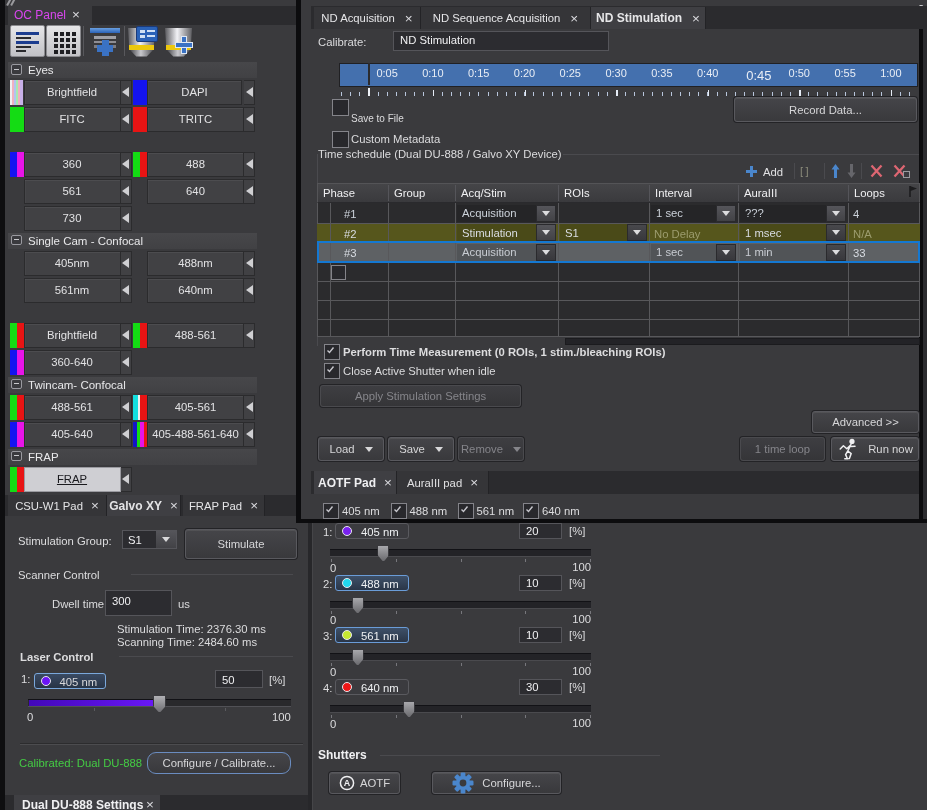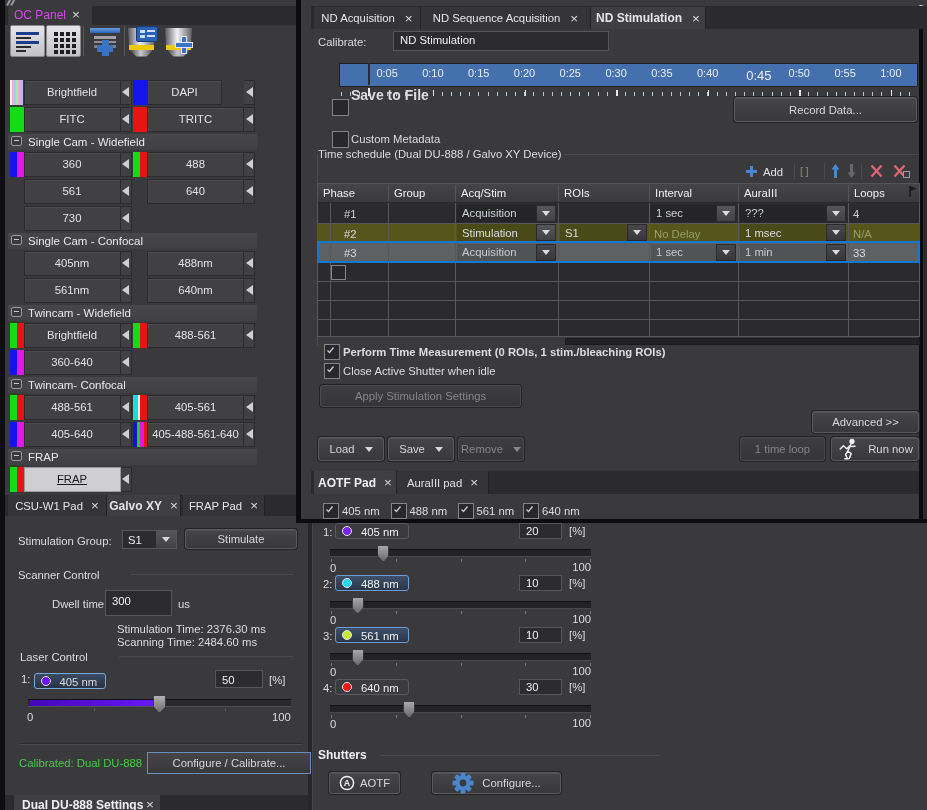--- a/index.html
+++ b/index.html
@@ -92,60 +92,60 @@
         <div class="abs" style="left:10px;top:8px;width:8px;height:2px;background:#cfe0f4"></div>
       </div>
     </div>
 <div class="abs" style="left:165px;top:28px;width:32px;height:29px">
       <div class="abs" style="left:0;top:0;width:27px;height:17px;background:linear-gradient(90deg,#5a5a5e,#f2f2f6 45%,#5e5e62);clip-path:polygon(0 0,100% 0,96% 100%,4% 100%)"></div>
       <div class="abs" style="left:1px;top:17px;width:25px;height:4.5px;background:#ecc80e"></div>
       <div class="abs" style="left:1.5px;top:21.5px;width:24px;height:7px;background:linear-gradient(90deg,#46464a,#c8c8cc 45%,#4a4a4e);clip-path:polygon(0 0,100% 0,72% 100%,28% 100%)"></div>
       <div class="abs" style="left:16px;top:8px;width:6px;height:18px;background:#3a72c4;border:1px solid #dfe8f4"></div>
       <div class="abs" style="left:10px;top:14px;width:18px;height:6px;background:#3a72c4;border:1px solid #dfe8f4"></div>
     </div>
+<div class="abs" style="left:8px;top:62px;width:249px;height:16px;background:linear-gradient(#47474a,#414144)">
+      <div class="abs" style="left:3px;top:2px;width:11px;height:11px">
+        <div class="abs" style="left:0;top:0;width:10.5px;height:10.5px;border:1px solid #9a9aa0;border-radius:2px;background:#3a3a3e">
+          <div class="abs" style="left:1.5px;top:3.8px;width:5.5px;height:1.2px;background:#c8c8cc"></div>
+        </div>
+      </div>
+      <div class="abs lbl" style="left:20px;top:1px;height:14px;font-size:11.5px;color:#e8e8ea">Eyes</div>
+    </div>
 <div class="abs" style="left:10px;top:79.5px;width:13px;height:25.5px">
       <div class="abs" style="left:0px;top:0;width:2px;height:25.5px;background:#f0f0f0"></div>
       <div class="abs" style="left:2px;top:0;width:2px;height:25.5px;background:#f0b0c0"></div>
       <div class="abs" style="left:4px;top:0;width:2px;height:25.5px;background:#b0c4f0"></div>
       <div class="abs" style="left:6px;top:0;width:2px;height:25.5px;background:#a8e8b0"></div>
       <div class="abs" style="left:8px;top:0;width:2px;height:25.5px;background:#f0b0c0"></div>
       <div class="abs" style="left:10px;top:0;width:3px;height:25.5px;background:#c8b0e8"></div>
     </div>
 <div class="abs chbtn" style="left:23.5px;top:79.5px;width:97px;height:25.5px">Brightfield</div>
 <div class="abs" style="left:120.5px;top:79.5px;width:11px;height:25.5px;background:#414144;border:1px solid #2b2b2d;border-left:none;display:flex;align-items:center;justify-content:center">
       <div class="tri-l"></div>
     </div>
 <div class="abs" style="left:133px;top:79.5px;width:14px;height:25.5px">
       <div class="abs" style="left:0px;top:0;width:14px;height:25.5px;background:#1414ee"></div>
     </div>
-<div class="abs chbtn" style="left:147px;top:79.5px;width:75px;height:25.5px">DAPI</div>
+<div class="abs chbtn" style="left:147px;top:79.5px;width:95px;height:25.5px">DAPI</div>
 <div class="abs" style="left:244px;top:79.5px;width:11px;height:25.5px;background:#414144;border:1px solid #2b2b2d;border-left:none;display:flex;align-items:center;justify-content:center">
       <div class="tri-l"></div>
     </div>
 <div class="abs" style="left:10px;top:106.5px;width:14px;height:25.5px">
       <div class="abs" style="left:0px;top:0;width:14px;height:25.5px;background:#14dc14"></div>
     </div>
 <div class="abs chbtn" style="left:23.5px;top:106.5px;width:97px;height:25.5px">FITC</div>
 <div class="abs" style="left:120.5px;top:106.5px;width:11px;height:25.5px;background:#414144;border:1px solid #2b2b2d;border-left:none;display:flex;align-items:center;justify-content:center">
       <div class="tri-l"></div>
     </div>
 <div class="abs" style="left:133px;top:106.5px;width:14px;height:25.5px">
       <div class="abs" style="left:0px;top:0;width:14px;height:25.5px;background:#e81414"></div>
     </div>
 <div class="abs chbtn" style="left:147px;top:106.5px;width:97px;height:25.5px">TRITC</div>
 <div class="abs" style="left:244px;top:106.5px;width:11px;height:25.5px;background:#414144;border:1px solid #2b2b2d;border-left:none;display:flex;align-items:center;justify-content:center">
       <div class="tri-l"></div>
-    </div>
-<div class="abs" style="left:8px;top:133.5px;width:249px;height:16px;background:linear-gradient(#47474a,#414144)">
-      <div class="abs" style="left:3px;top:2px;width:11px;height:11px">
-        <div class="abs" style="left:0;top:0;width:10.5px;height:10.5px;border:1px solid #9a9aa0;border-radius:2px;background:#3a3a3e">
-          <div class="abs" style="left:1.5px;top:3.8px;width:5.5px;height:1.2px;background:#c8c8cc"></div>
-        </div>
-      </div>
-      <div class="abs lbl" style="left:20px;top:1px;height:14px;font-size:11.5px;color:#e8e8ea">Single Cam - Widefield</div>
     </div>
 <div class="abs" style="left:10px;top:151.5px;width:14px;height:25.5px">
       <div class="abs" style="left:0px;top:0;width:7px;height:25.5px;background:#1414f0"></div>
       <div class="abs" style="left:7px;top:0;width:7px;height:25.5px;background:#e814e8"></div>
     </div>
 <div class="abs chbtn" style="left:23.5px;top:151.5px;width:97px;height:25.5px">360</div>
 <div class="abs" style="left:120.5px;top:151.5px;width:11px;height:25.5px;background:#414144;border:1px solid #2b2b2d;border-left:none;display:flex;align-items:center;justify-content:center">
       <div class="tri-l"></div>
     </div>
 <div class="abs" style="left:133px;top:151.5px;width:14px;height:25.5px">
@@ -184,28 +184,20 @@
 <div class="abs" style="left:244px;top:250.5px;width:11px;height:25.5px;background:#414144;border:1px solid #2b2b2d;border-left:none;display:flex;align-items:center;justify-content:center">
       <div class="tri-l"></div>
     </div>
 <div class="abs chbtn" style="left:23.5px;top:277.5px;width:97px;height:25.5px">561nm</div>
 <div class="abs" style="left:120.5px;top:277.5px;width:11px;height:25.5px;background:#414144;border:1px solid #2b2b2d;border-left:none;display:flex;align-items:center;justify-content:center">
       <div class="tri-l"></div>
     </div>
 <div class="abs chbtn" style="left:147px;top:277.5px;width:97px;height:25.5px">640nm</div>
 <div class="abs" style="left:244px;top:277.5px;width:11px;height:25.5px;background:#414144;border:1px solid #2b2b2d;border-left:none;display:flex;align-items:center;justify-content:center">
       <div class="tri-l"></div>
-    </div>
-<div class="abs" style="left:8px;top:304.5px;width:249px;height:16px;background:linear-gradient(#47474a,#414144)">
-      <div class="abs" style="left:3px;top:2px;width:11px;height:11px">
-        <div class="abs" style="left:0;top:0;width:10.5px;height:10.5px;border:1px solid #9a9aa0;border-radius:2px;background:#3a3a3e">
-          <div class="abs" style="left:1.5px;top:3.8px;width:5.5px;height:1.2px;background:#c8c8cc"></div>
-        </div>
-      </div>
-      <div class="abs lbl" style="left:20px;top:1px;height:14px;font-size:11.5px;color:#e8e8ea">Twincam - Widefield</div>
     </div>
 <div class="abs" style="left:10px;top:322.5px;width:14px;height:25.5px">
       <div class="abs" style="left:0px;top:0;width:7px;height:25.5px;background:#14dc14"></div>
       <div class="abs" style="left:7px;top:0;width:7px;height:25.5px;background:#e81414"></div>
     </div>
 <div class="abs chbtn" style="left:23.5px;top:322.5px;width:97px;height:25.5px">Brightfield</div>
 <div class="abs" style="left:120.5px;top:322.5px;width:11px;height:25.5px;background:#414144;border:1px solid #2b2b2d;border-left:none;display:flex;align-items:center;justify-content:center">
       <div class="tri-l"></div>
     </div>
 <div class="abs" style="left:133px;top:322.5px;width:14px;height:25.5px">
@@ -288,51 +280,51 @@
 <div class="abs" style="left:107px;top:495px;width:74px;height:21px;background:#3f3f43;border-right:1px solid #232326;white-space:nowrap;display:flex;align-items:center;justify-content:center;color:#e4e4e6;font-weight:bold;font-size:12px">Galvo XY<span style="font-weight:normal;margin-left:8px;color:#dcdce0;font-size:13.5px">×</span></div>
 <div class="abs" style="left:183px;top:495px;width:82px;height:21px;background:#353538;border-right:1px solid #232326;white-space:nowrap;display:flex;align-items:center;justify-content:center;color:#e4e4e6;font-weight:normal;font-size:11.3px">FRAP Pad<span style="font-weight:normal;margin-left:8px;color:#dcdce0;font-size:13.5px">×</span></div>
 <div class="abs lbl" style="left:18px;top:534px;height:14px;font-size:11.3px;color:#dcdcde;font-weight:normal">Stimulation Group:</div>
 <div class="abs" style="left:122px;top:530px;width:55px;height:19px">
       <div class="abs ed" style="left:0;top:0;width:55px;height:19px"></div>
       <div class="abs lbl" style="left:6px;top:2px;height:15px;font-size:11.3px;color:#f0f0f2">S1</div>
       <div class="abs" style="left:34px;top:1px;width:20px;height:17px;background:linear-gradient(#55555a,#424246);display:flex;align-items:center;justify-content:center">
         <div class="tri-d"></div>
       </div>
     </div>
-<div class="abs btn" style="left:185px;top:529px;width:112px;height:20px">Stimulate</div>
+<div class="abs btn" style="left:185px;top:529px;width:112px;height:30px">Stimulate</div>
 <div class="abs lbl" style="left:18px;top:568px;height:14px;font-size:11.3px;color:#dcdcde;font-weight:normal">Scanner Control</div>
 <div class="abs hline" style="left:131px;top:574px;width:162px;height:1px"></div>
 <div class="abs lbl" style="left:52px;top:597px;height:14px;font-size:11.3px;color:#dcdcde;font-weight:normal">Dwell time</div>
 <div class="abs ed" style="left:105px;top:590px;width:67px;height:26px"></div>
 <div class="abs lbl" style="left:112px;top:594px;height:14px;font-size:11.3px;color:#f0f0f2;font-weight:normal">300</div>
 <div class="abs lbl" style="left:178px;top:597px;height:14px;font-size:11.3px;color:#dcdcde;font-weight:normal">us</div>
 <div class="abs lbl" style="left:117px;top:622px;height:14px;font-size:11.3px;color:#dcdcde;font-weight:normal">Stimulation Time: 2376.30 ms</div>
 <div class="abs lbl" style="left:117px;top:635px;height:14px;font-size:11.3px;color:#dcdcde;font-weight:normal">Scanning Time: 2484.60 ms</div>
-<div class="abs lbl" style="left:20px;top:650px;height:14px;font-size:11.3px;color:#dcdcde;font-weight:normal">Laser Control</div>
+<div class="abs lbl" style="left:20px;top:650px;height:14px;font-size:11.3px;color:#dcdcde;font-weight:bold">Laser Control</div>
 <div class="abs hline" style="left:119px;top:656px;width:174px;height:1px"></div>
 <div class="abs lbl" style="left:21px;top:672px;height:14px;font-size:11.3px;color:#dcdcde;font-weight:normal">1:</div>
 <div class="abs" style="left:33.5px;top:673px;width:72px;height:16px;background:linear-gradient(#3a4a62,#283446);border:1px solid #7aa8dc;border-radius:3px">
       <div class="abs" style="left:6px;top:2px;width:10px;height:10px;border-radius:50%;background:#6a14f6;border:1.5px solid #e8e8ec"></div>
       <div class="abs lbl" style="left:25px;top:1px;height:13px;font-size:11.3px;color:#d8d8da">405 nm</div>
     </div>
 <div class="abs ed" style="left:215px;top:670px;width:48px;height:18px"></div>
 <div class="abs lbl" style="left:222px;top:673px;height:14px;font-size:11.3px;color:#f0f0f2;font-weight:normal">50</div>
 <div class="abs lbl" style="left:269px;top:673px;height:14px;font-size:11.3px;color:#dcdcde;font-weight:normal">[%]</div>
 <div class="abs" style="left:28px;top:699px;width:263px;height:8px;background:#29292c;border-top:1px solid #121216;border-bottom:1px solid #515156"></div>
 <div class="abs" style="left:29px;top:700px;width:130px;height:6px;background:linear-gradient(90deg,#4208b8,#6a18f8)"></div>
 <div class="abs" style="left:94px;top:708px;width:1px;height:3px;background:#5a5a5e"></div>
 <div class="abs" style="left:160px;top:708px;width:1px;height:3px;background:#5a5a5e"></div>
 <div class="abs" style="left:225px;top:708px;width:1px;height:3px;background:#5a5a5e"></div>
 <div class="abs" style="left:153px;top:695px;width:13px;height:18px;background:linear-gradient(#b0b0b4,#6e6e72);border:1px solid #3a3a3e;clip-path:polygon(8% 0,92% 0,100% 8%,100% 60%,50% 100%,0 60%,0 8%)"></div>
 <div class="abs lbl" style="left:27px;top:710px;height:14px;font-size:11.3px;color:#dcdcde;font-weight:normal">0</div>
 <div class="abs lbl" style="left:272px;top:710px;height:14px;font-size:11.3px;color:#dcdcde;font-weight:normal">100</div>
 <div class="abs" style="left:20px;top:743px;width:283px;height:1px;background:#2c2c2e"></div>
 <div class="abs" style="left:20px;top:744px;width:283px;height:1px;background:#4c4c4f"></div>
 <div class="abs lbl" style="left:19px;top:756px;height:14px;font-size:11.3px;color:#44cc44;font-weight:normal">Calibrated: Dual DU-888</div>
-<div class="abs" style="left:147px;top:752px;width:164px;height:22px;background:linear-gradient(#454549,#39393c);border:1px solid #6a8cc0;border-radius:0;display:flex;align-items:center;justify-content:center;color:#d6d6d8;font-size:11.3px">Configure / Calibrate...</div>
+<div class="abs" style="left:147px;top:752px;width:144px;height:22px;background:linear-gradient(#454549,#39393c);border:1px solid #6a8cc0;border-radius:9px;display:flex;align-items:center;justify-content:center;color:#d6d6d8;font-size:11.3px">Configure / Calibrate...</div>
 <div class="abs" style="left:5px;top:795px;width:303px;height:15px;background:#2b2b2e"></div>
 <div class="abs" style="left:14px;top:795px;width:146px;height:15px;background:#3f3f43">
       <div class="abs lbl" style="left:8px;top:3px;height:14px;font-size:12px;font-weight:bold;color:#f0f0f2">Dual DU-888 Settings</div>
       <div class="abs lbl" style="left:132px;top:2px;height:14px;font-size:13.5px;color:#dcdce0">×</div>
     </div>
 <div class="abs" style="left:311px;top:6px;width:616px;height:23px;background:#2b2b2e"></div>
 <div class="abs" style="left:314px;top:7px;width:107px;height:22px;background:#353538;border-right:1px solid #232326;white-space:nowrap;display:flex;align-items:center;justify-content:center;color:#e6e6e8;font-weight:normal;font-size:11.3px">ND Acquisition<span style="font-weight:normal;margin-left:10px;color:#dcdce0;font-size:13.5px">×</span></div>
 <div class="abs" style="left:421px;top:7px;width:170px;height:22px;background:#353538;border-right:1px solid #232326;white-space:nowrap;display:flex;align-items:center;justify-content:center;color:#e6e6e8;font-weight:normal;font-size:11.3px">ND Sequence Acquisition<span style="font-weight:normal;margin-left:10px;color:#dcdce0;font-size:13.5px">×</span></div>
 <div class="abs" style="left:591px;top:7px;width:115px;height:22px;background:#3f3f43;border-right:1px solid #232326;white-space:nowrap;display:flex;align-items:center;justify-content:center;color:#e6e6e8;font-weight:bold;font-size:12px">ND Stimulation<span style="font-weight:normal;margin-left:10px;color:#dcdce0;font-size:13.5px">×</span></div>
 <div class="abs lbl" style="left:318px;top:35px;height:14px;font-size:11.3px;color:#dcdcde;font-weight:normal">Calibrate:</div>
@@ -420,21 +412,21 @@
       <div class="abs" style="left:277.1px;bottom:1px;width:1.5px;height:6.5px;background:#e6ecf6"></div>
       <div class="abs" style="left:368.7px;bottom:1px;width:1.5px;height:6.5px;background:#e6ecf6"></div>
       <div class="abs" style="left:460.3px;bottom:1px;width:1.5px;height:6.5px;background:#e6ecf6"></div>
       <div class="abs" style="left:551.9px;bottom:1px;width:1.5px;height:6.5px;background:#e6ecf6"></div>
       <div class="abs" style="left:29px;top:0;width:2px;height:22px;background:#2b2b2e"></div>
       <div class="abs" style="left:29px;bottom:1px;width:2px;height:8px;background:#eef2f8"></div>
     </div>
 <div class="abs" style="left:332px;top:99px;position:absolute">
       <div class="cb" style="position:relative;width:15px;height:15px"></div>
     </div>
-<div class="abs lbl" style="left:351px;top:88px;height:14px;font-size:14px;color:#dcdcde;font-weight:bold">Save to File</div>
+<div class="abs lbl" style="left:351px;top:111px;height:14px;font-size:10px;color:#dcdcde;font-weight:normal">Save to File</div>
 <div class="abs btn" style="left:734px;top:97px;width:183px;height:25px">Record Data...</div>
 <div class="abs" style="left:332px;top:131px;position:absolute">
       <div class="cb" style="position:relative;width:15px;height:15px"></div>
     </div>
 <div class="abs lbl" style="left:351px;top:132px;height:14px;font-size:11.3px;color:#dcdcde;font-weight:normal">Custom Metadata</div>
 <div class="abs lbl" style="left:318px;top:147px;height:14px;font-size:11.3px;color:#dcdcde;font-weight:normal">Time schedule (Dual DU-888 / Galvo XY Device)</div>
 <div class="abs" style="left:563px;top:154px;width:356px;height:1px;background:#4a4a4e"></div>
 <div class="abs" style="left:317px;top:154px;width:1px;height:192px;background:#4a4a4e"></div>
 <div class="abs" style="left:746px;top:166px;width:11px;height:11px">
       <div class="abs" style="left:4px;top:0;width:3px;height:11px;background:#4a86cc"></div>

